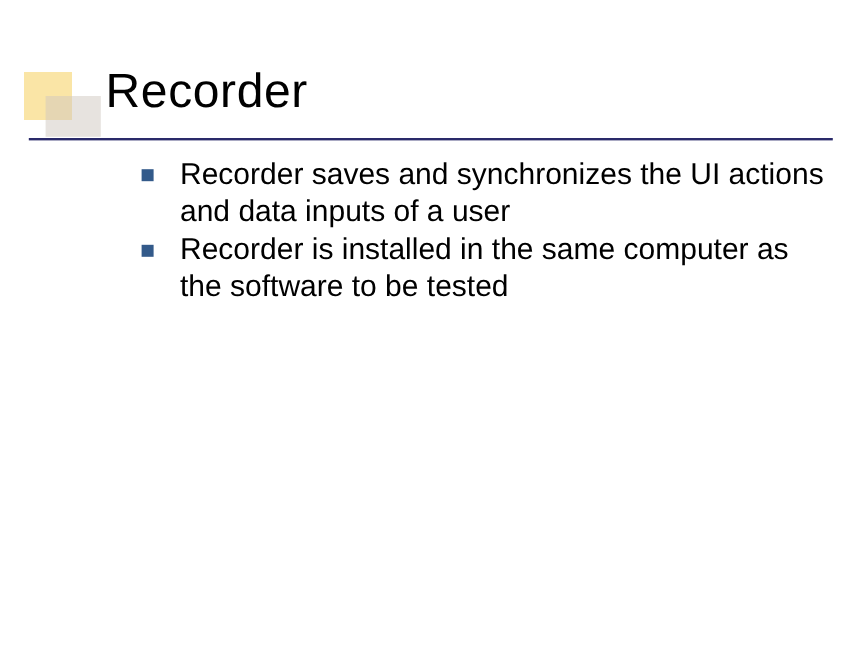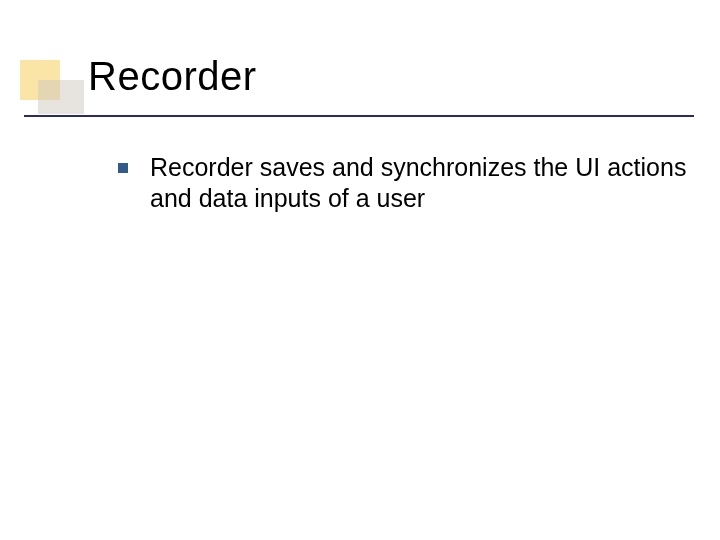--- a/index.html
+++ b/index.html
@@ -59,21 +59,21 @@
     left: 24px;
     top: 115px;
     width: 670px;
     height: 2px;
     background: #2a2a6a;
     z-index: 1;
   }
   .body {
     position: absolute;
     left: 118px;
-    top: 152px;
+    top: 130px;
     width: 570px;
   }
   .item {
     display: flex;
     align-items: flex-start;
     margin-bottom: 2px;
   }
   .bullet {
     flex: 0 0 auto;
     width: 10px;
@@ -100,15 +100,19 @@
   </div>
 
   <div class="title">Recorder</div>
   <div class="title-underline"></div>
 
   <div class="body">
     <div class="item">
       <div class="bullet"></div>
       <div class="item-text">Recorder saves and synchronizes the UI actions and data inputs of a user</div>
     </div>
+    <div class="item">
+      <div class="bullet"></div>
+      <div class="item-text">Recorder is installed in the same computer as the software to be tested</div>
+    </div>
   </div>
 
 </div>
 
 </body></html>

